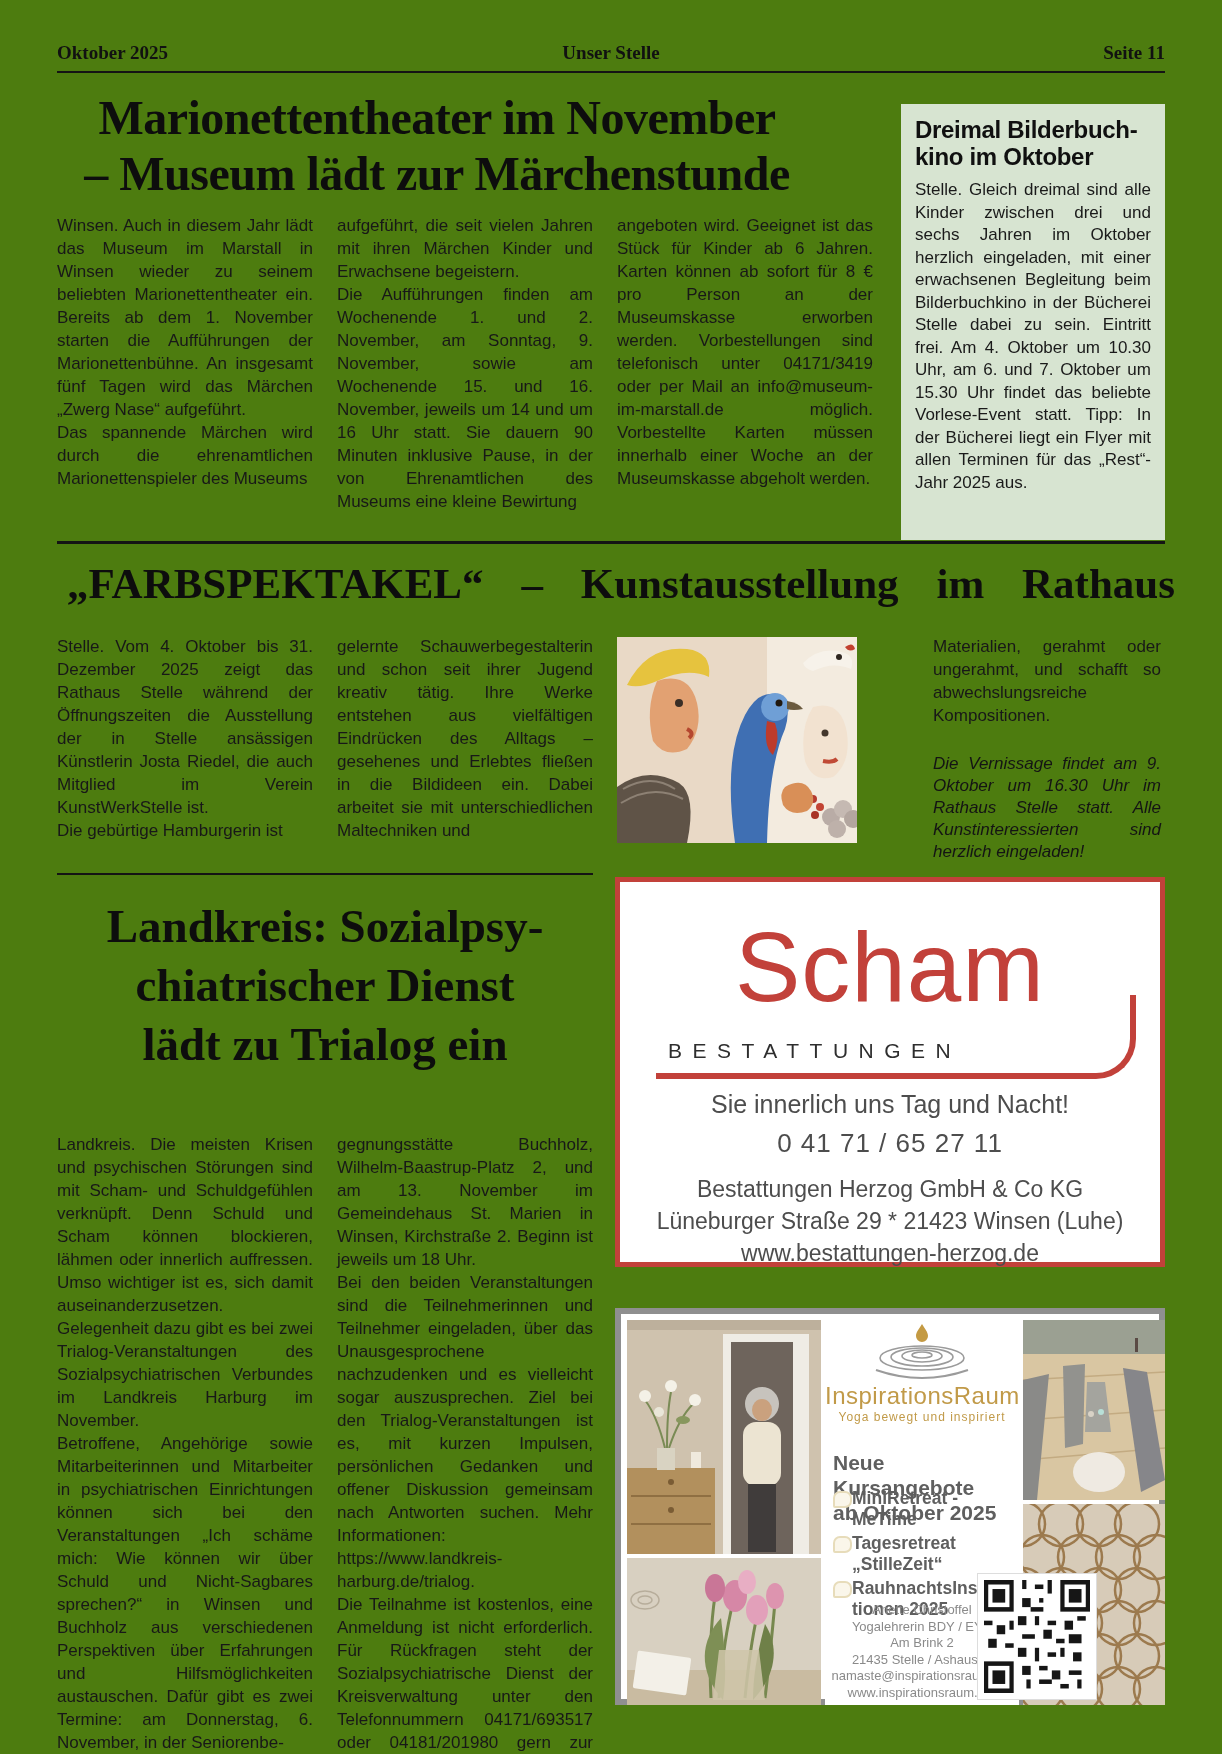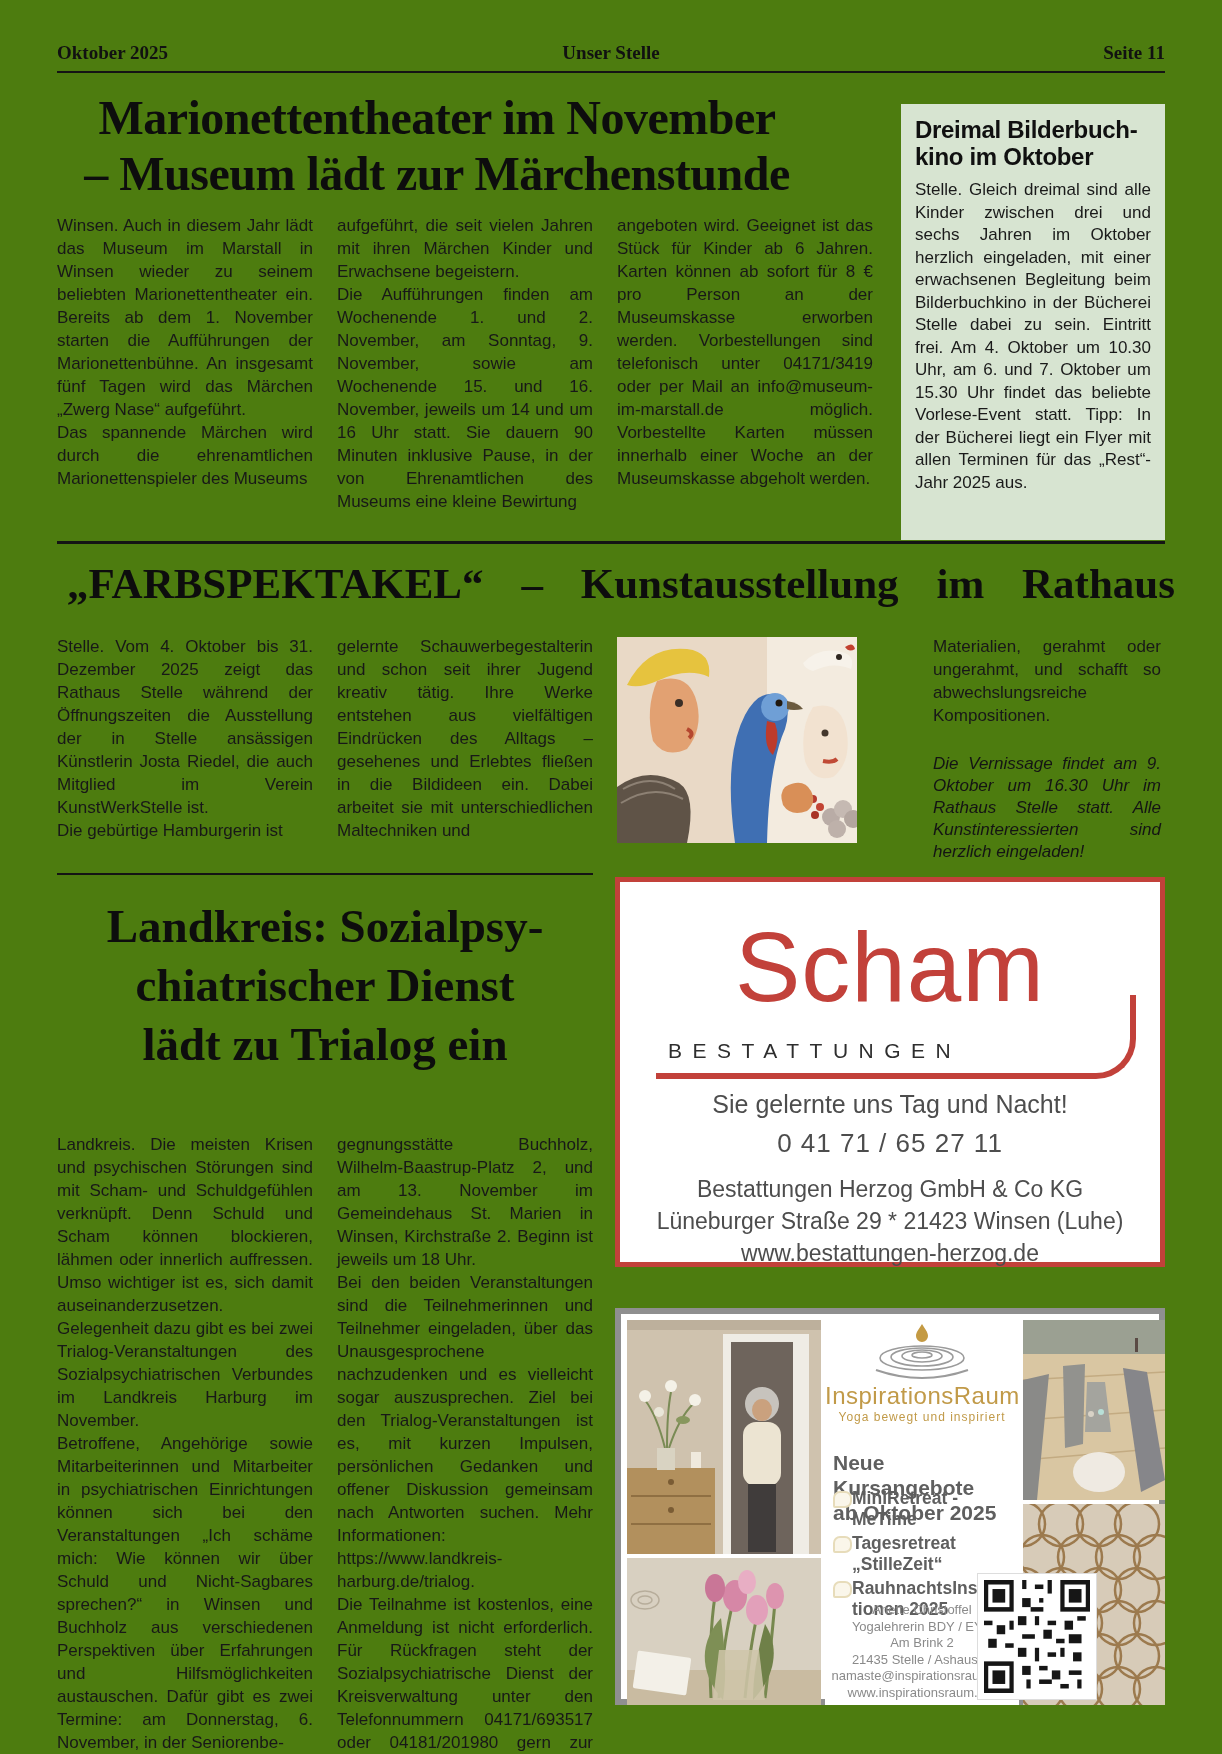--- a/index.html
+++ b/index.html
@@ -125,21 +125,21 @@
   <div class="abs col" style="left:337px;top:1133px;width:256px;">gegnungsstätte Buchholz, Wilhelm-Baastrup-Platz 2, und am 13. November im Gemeindehaus St. Marien in Winsen, Kirchstraße 2. Beginn ist jeweils um 18 Uhr.
 Bei den beiden Veranstaltungen sind die Teilnehmerinnen und Teilnehmer eingeladen, über das Unausgesprochene nachzudenken und es vielleicht sogar auszusprechen. Ziel bei den Trialog-Veranstaltungen ist es, mit kurzen Impulsen, persönlichen Gedanken und offener Diskussion gemeinsam nach Antworten suchen. Mehr Informationen: https://www.landkreis-harburg.de/trialog.
 Die Teilnahme ist kostenlos, eine Anmeldung ist nicht erforderlich. Für Rückfragen steht der Sozialpsychiatrische Dienst der Kreisverwaltung unter den Telefonnummern 04171/693517 oder 04181/201980 gern zur Verfügung.</div>
 
   <div class="abs herzog-box" style="left:615px;top:877px;width:550px;height:390px;">
     <div class="abs" style="left:40px;top:30px;width:460px;height:155px;">
       <div class="herzog-name">Scham</div>
       <div class="herzog-sub">BESTATTUNGEN</div>
       <div class="herzog-swoosh"></div>
     </div>
-    <div class="herzog-line" style="top:208px;font-size:25px;">Sie gelernte uns Tag und Nacht!</div>
+    <div class="herzog-line" style="top:208px;font-size:25px;">Sie innerlich uns Tag und Nacht!</div>
     <div class="herzog-line" style="top:246px;font-size:26px;letter-spacing:1px;">0 41 71 / 65 27 11</div>
     <div class="herzog-line" style="top:294px;font-size:23px;">Bestattungen Herzog GmbH &amp; Co KG</div>
     <div class="herzog-line" style="top:326px;font-size:23px;">Lüneburger Straße 29 * 21423 Winsen (Luhe)</div>
     <div class="herzog-line" style="top:358px;font-size:23px;">www.bestattungen-herzog.de</div>
   </div>
 
   <div class="abs insp-box" style="left:615px;top:1308px;width:550px;height:397px;">
 
     <div class="abs photo" style="left:6px;top:6px;width:194px;height:234px;">
       <svg width="194" height="234" viewBox="0 0 194 234">

